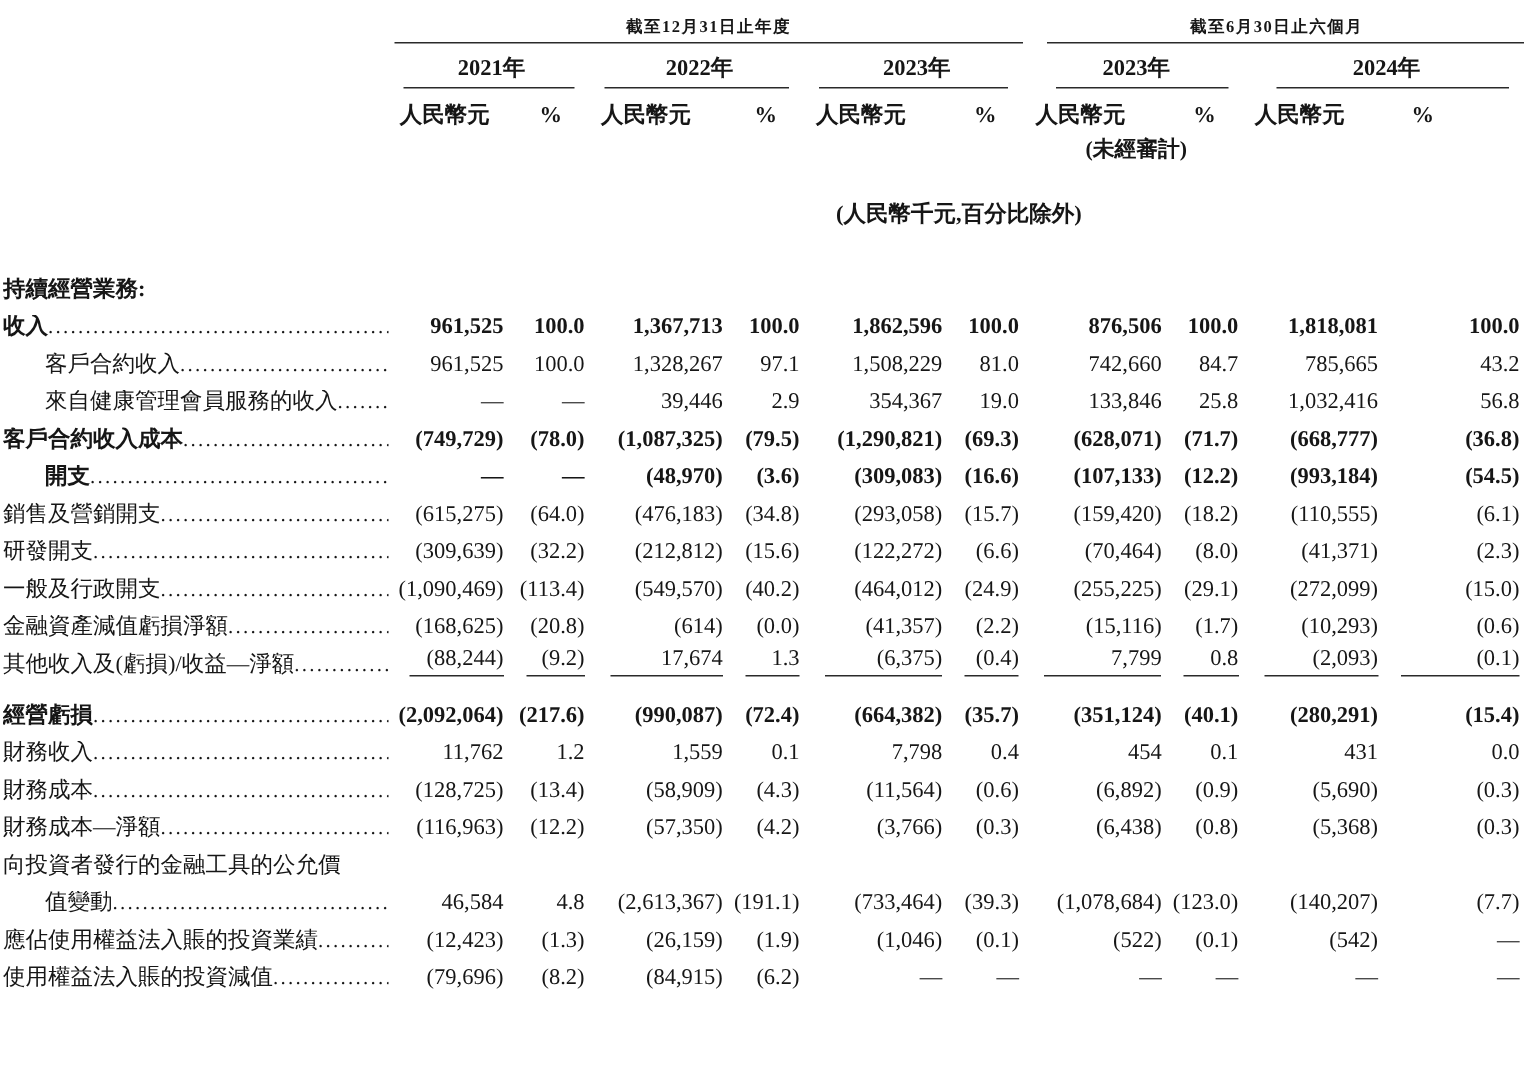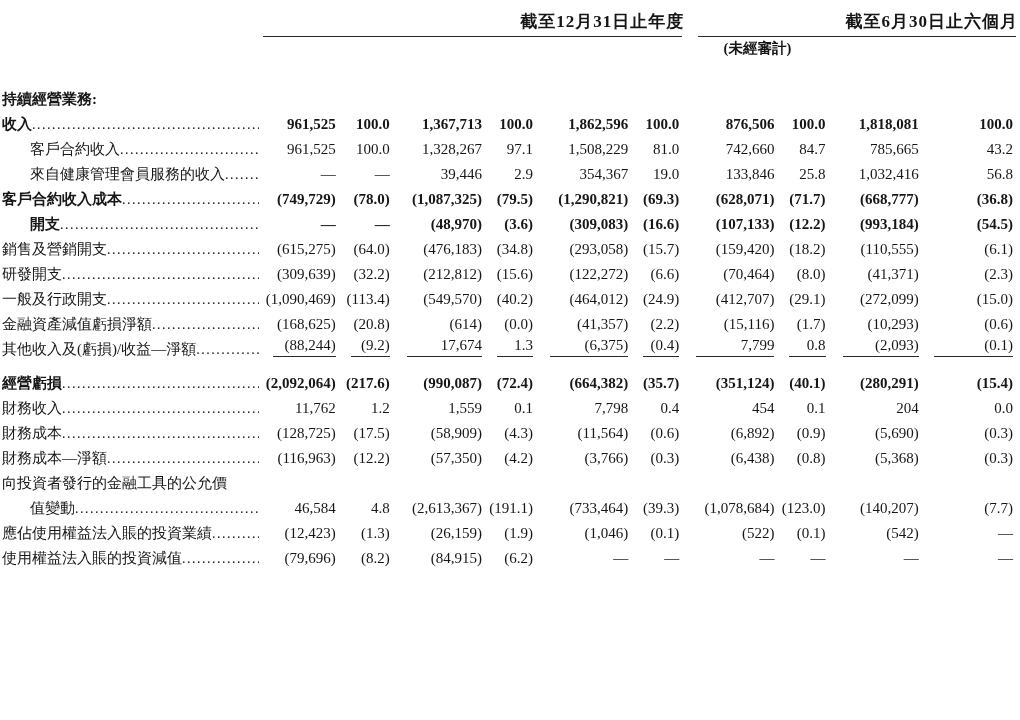--- a/index.html
+++ b/index.html
@@ -10,21 +10,21 @@
   }
   table{border-collapse:collapse;table-layout:fixed;width:1016px;margin:10px 0 0 2px;}
   col.c-lbl{width:258px;}
   col.c-v1{width:78px;} col.c-p1{width:56px;}
   col.c-v2{width:90px;} col.c-p2{width:53px;}
   col.c-v3{width:93px;} col.c-p3{width:53px;}
   col.c-v4{width:93px;} col.c-p4{width:53px;}
   col.c-v5{width:91px;} col.c-p5{width:96px;}
   th,td{padding:0;font-weight:normal;vertical-align:bottom;white-space:nowrap;}
   thead th{font-weight:bold;font-size:15px;}
-  .grpline{text-align:right;font-size:17px;letter-spacing:1px;padding-bottom:3px;}
+  .grpline{text-align:center;font-size:11px;letter-spacing:1px;padding-bottom:3px;}
   .grule{border-bottom:1.6px solid #2a2a2a;height:0;}
   .gr1{margin:0 2px 0 2px;}
   .gr2{margin:0 2px 0 14px;}
   .yr{text-align:center;font-size:15px;padding:7px 0 3px 0;}
   .yrule{border-bottom:1.6px solid #2a2a2a;height:0;margin:0 12px 0 8px;}
   .gr2col .yrule{margin-left:20px;}
   th.cur{text-align:left;padding:8px 0 2px 6px;font-size:15px;}
   th.pcthead{text-align:right;padding:8px 20px 2px 0;font-size:15px;}
   th.pcthead.pad-wide{padding-right:62px;}
   th.unaud{font-size:14.5px;padding:2px 0 0 0;}
@@ -66,24 +66,64 @@
       <th colspan="6">
         <div class="grpline">截至12月31日止年度</div>
         <div class="grule gr1"></div>
       </th>
       <th colspan="4">
         <div class="grpline">截至6月30日止六個月</div>
         <div class="grule gr2"></div>
       </th>
     </tr>
     <tr>
+      <th></th>
+      <th colspan="2">
+        <div class="yr">2021年</div>
+          <div class="yrule"></div>
+      </th>
+      <th colspan="2">
+        <div class="yr">2022年</div>
+          <div class="yrule"></div>
+      </th>
+      <th colspan="2">
+        <div class="yr">2023年</div>
+          <div class="yrule"></div>
+      </th>
+      <th colspan="2" class="gr2col">
+        <div class="yr">2023年</div>
+          <div class="yrule"></div>
+      </th>
+      <th colspan="2" class="gr2col">
+        <div class="yr">2024年</div>
+          <div class="yrule"></div>
+      </th>
+    </tr>
+    <tr>
+      <th></th>
+      <th class="cur">人民幣元</th>
+      <th class="pcthead">%</th>
+      <th class="cur">人民幣元</th>
+      <th class="pcthead">%</th>
+      <th class="cur">人民幣元</th>
+      <th class="pcthead">%</th>
+      <th class="cur">人民幣元</th>
+      <th class="pcthead">%</th>
+      <th class="cur">人民幣元</th>
+      <th class="pcthead pad-wide">%</th>
+    </tr>
+    <tr>
       <th colspan="7"></th>
       <th colspan="2" class="unaud">(未經審計)</th>
       <th colspan="2"></th>
     </tr>
+    <tr>
+      <th></th>
+      <th colspan="10" class="units">(人民幣千元,百分比除外)</th>
+    </tr>
   </thead>
   <tbody id="tbody">
       <tr>
         <td class="lbl b">
           <div class="lblwrap">
             <span>持續經營業務:</span>
           </div>
         </td>
         <td colspan="10"></td>
       </tr>
@@ -372,21 +412,21 @@
         <td class="pct">
           <div class="cellin">(40.2)</div>
         </td>
         <td class="num">
           <div class="cellin">(464,012)</div>
         </td>
         <td class="pct">
           <div class="cellin">(24.9)</div>
         </td>
         <td class="num">
-          <div class="cellin">(412,707)</div>
+          <div class="cellin">(255,225)</div>
         </td>
         <td class="pct">
           <div class="cellin">(29.1)</div>
         </td>
         <td class="num">
           <div class="cellin">(272,099)</div>
         </td>
         <td class="pct">
           <div class="cellin">(15.0)</div>
         </td>
@@ -530,38 +570,38 @@
         <td class="pct">
           <div class="cellin">0.4</div>
         </td>
         <td class="num">
           <div class="cellin">454</div>
         </td>
         <td class="pct">
           <div class="cellin">0.1</div>
         </td>
         <td class="num">
-          <div class="cellin">204</div>
+          <div class="cellin">431</div>
         </td>
         <td class="pct">
           <div class="cellin">0.0</div>
         </td>
       </tr>
       <tr>
         <td class="lbl">
           <div class="lblwrap">
             <span>財務成本</span>
             <span class="dots"></span>
           </div>
         </td>
         <td class="num">
           <div class="cellin">(128,725)</div>
         </td>
         <td class="pct">
-          <div class="cellin">(17.5)</div>
+          <div class="cellin">(13.4)</div>
         </td>
         <td class="num">
           <div class="cellin">(58,909)</div>
         </td>
         <td class="pct">
           <div class="cellin">(4.3)</div>
         </td>
         <td class="num">
           <div class="cellin">(11,564)</div>
         </td>

